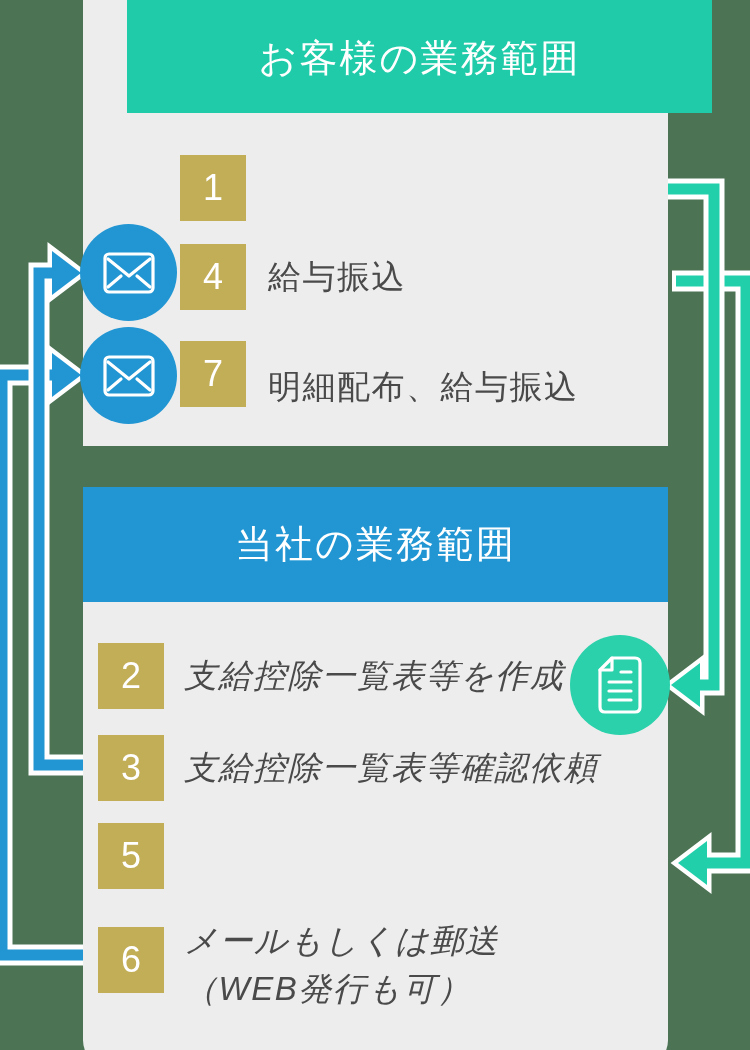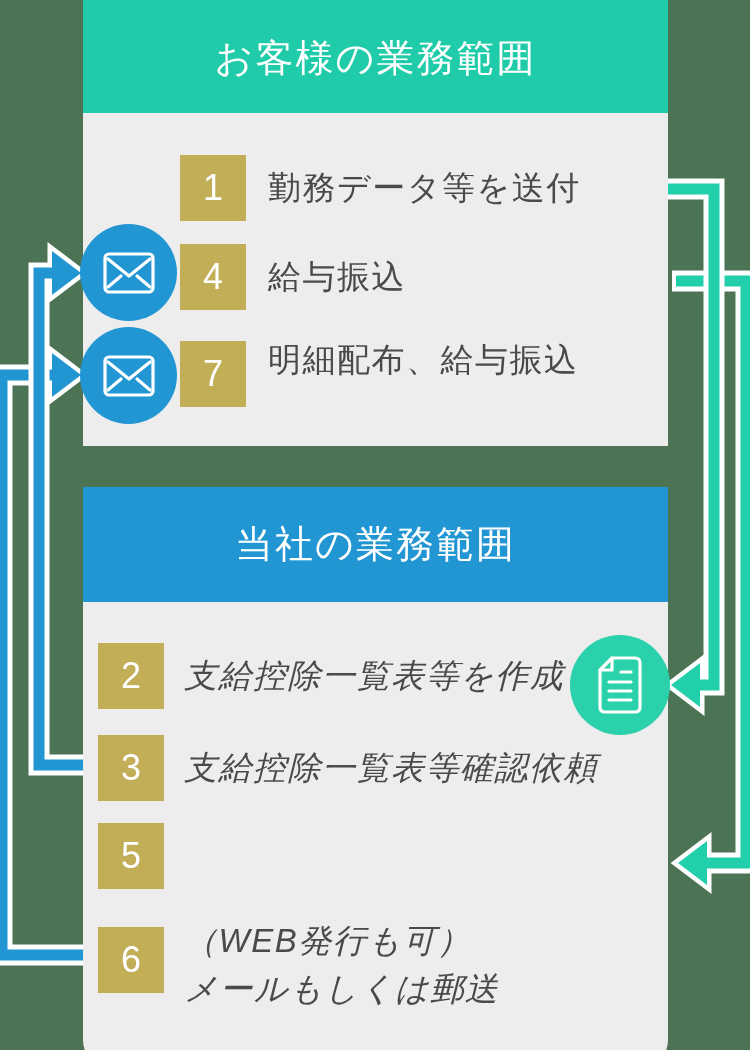--- a/index.html
+++ b/index.html
@@ -10,21 +10,21 @@
     --step-text:#4a4a4a; --white:#ffffff;
   }
   html,body{margin:0;padding:0;}
   body{font-family:"Liberation Sans","DejaVu Sans",sans-serif;}
   .stage{position:relative;width:750px;height:1050px;background:var(--background-green);overflow:hidden;}
   .arrows{position:absolute;left:0;top:0;z-index:1;}
   .panel{position:absolute;left:83px;width:585px;background:var(--panel-gray);z-index:2;}
   .panel-customer{top:0;height:446px;}
   .panel-company{top:487px;height:582px;border-radius:29px;}
   .panel-header{width:100%;text-align:center;color:var(--white);font-size:38px;letter-spacing:2px;}
-  .header-customer{height:113px;line-height:117px;background:var(--customer-header-teal);}
+  .header-customer{height:113px;line-height:117px;background:var(--customer-header-teal);margin-left:44px;}
   .header-company{height:115px;line-height:115px;background:var(--company-header-blue);}
   .badge{position:absolute;width:66px;height:66px;background:var(--step-badge-gold);
          color:var(--white);font-size:36px;text-align:center;line-height:66px;}
   .step-label{position:absolute;height:66px;line-height:66px;font-size:33px;letter-spacing:1.5px;
               color:var(--step-text);white-space:nowrap;}
   .step-label-multiline{position:absolute;font-size:33px;letter-spacing:1.5px;line-height:48px;
               color:var(--step-text);white-space:nowrap;}
   .circle-badge{position:absolute;border-radius:50%;z-index:3;display:flex;align-items:center;justify-content:center;}
   .mail-badge{width:97px;height:97px;background:var(--mail-badge-blue);}
   .doc-badge{width:100px;height:100px;background:var(--document-badge-teal);}
@@ -66,44 +66,43 @@
       <polygon points="671,685 700,663 700,707" style="fill:var(--white);stroke:var(--white)" stroke-width="9" stroke-linejoin="miter"></polygon>
       <path d="M666 189 H714 V685 H698" fill="none" style="stroke:var(--arrow-teal)" stroke-width="11"></path>
       <polygon points="671,685 700,663 700,707" style="fill:var(--arrow-teal)"></polygon>
     </g>
   </svg>
 
   <section class="panel panel-customer">
     <header class="panel-header header-customer">お客様の業務範囲</header>
 
     <div class="badge c-badge" style="top:155px">1</div>
-    <div class="step-label c-label" style="top:155px">勤務データ等を送付</div>
 
     <div class="badge c-badge" style="top:244px">4</div>
     <div class="step-label c-label" style="top:244px">給与振込</div>
 
     <div class="badge c-badge" style="top:341px">7</div>
-    <div class="step-label c-label" style="top:327px">明細配布、給与振込</div>
+    <div class="step-label c-label" style="top:354px">明細配布、給与振込</div>
   </section>
 
   <section class="panel panel-company">
     <header class="panel-header header-company">当社の業務範囲</header>
 
     <div class="badge k-badge" style="top:156px">2</div>
     <div class="step-label k-label" style="top:156px">支給控除一覧表等を作成</div>
 
     <div class="badge k-badge" style="top:248px">3</div>
     <div class="step-label k-label" style="top:248px">支給控除一覧表等確認依頼</div>
 
     <div class="badge k-badge" style="top:336px">5</div>
 
     <div class="badge k-badge" style="top:440px">6</div>
     <div class="step-label-multiline k-label" style="top:430px">
+      <div>メールもしくは郵送</div>
       <div>（WEB発行も可）</div>
-      <div>メールもしくは郵送</div>
     </div>
   </section>
 
   <div class="circle-badge mail-badge" style="left:80px;top:224px">
     <svg width="52" height="42" viewBox="0 0 52 42">
       <g fill="none" style="stroke:var(--white)" stroke-width="3.2" stroke-linejoin="round" stroke-linecap="round">
         <rect x="2" y="2" width="48" height="38" rx="4"></rect>
         <polyline points="5,7 26,24 47,7"></polyline>
         <line x1="5" y1="35" x2="18" y2="24"></line>
         <line x1="47" y1="35" x2="34" y2="24"></line>

